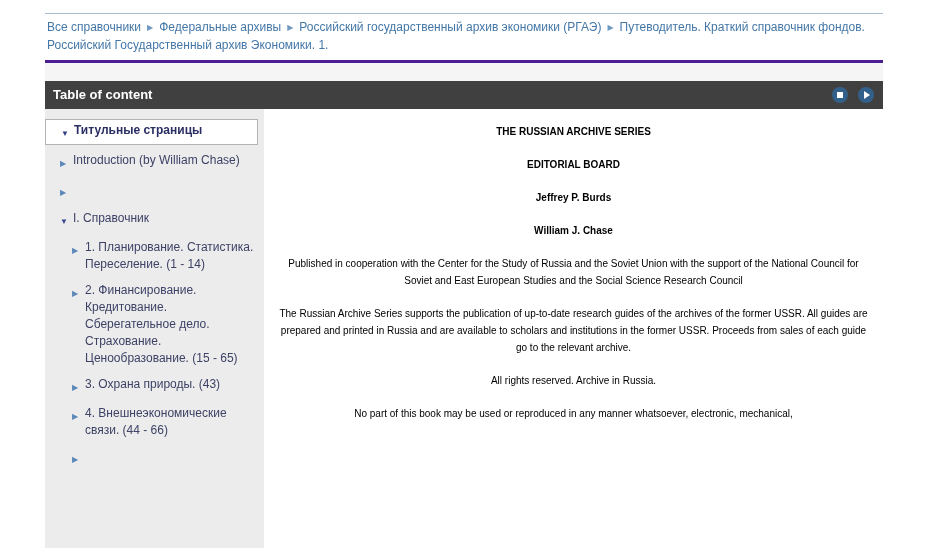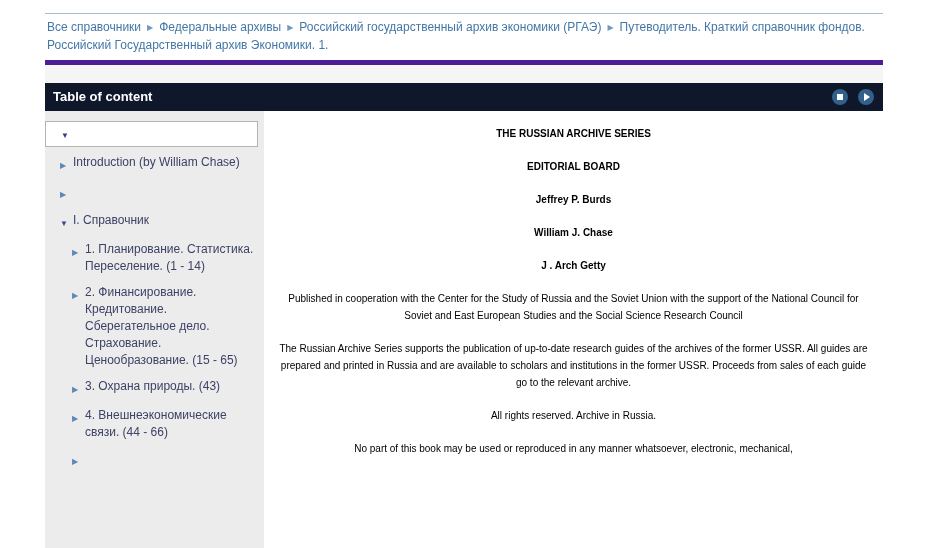--- a/index.html
+++ b/index.html
@@ -1,29 +1,29 @@
 <!DOCTYPE html>
 <html><head>
 <meta charset="utf-8">
 <style>
   * { margin:0; padding:0; box-sizing:border-box; }
   html,body { width:935px; height:548px; overflow:hidden; background:#ffffff;
               font-family:"Liberation Sans", sans-serif; }
   .page { position:absolute; left:45px; top:0; width:838px; height:548px; }
 
   
-  .breadcrumb { margin-top:13px; border-top:1px solid #aabfd3; border-bottom:5px solid #4c1d95;
+  .breadcrumb { margin-top:13px; border-top:1px solid #aabfd3; border-bottom:3px solid #4c1d95;
                 padding:5px 2px 6px 2px; font-size:12px; line-height:17px; color:#4477a7;
                 box-shadow:0 1px 0 #e3e9ef; }
   .crumb { color:#4477a7; text-decoration:none; }
   .sep { color:#7099c2; font-size:8px; margin:0 6px; position:relative; top:-1px; }
 
   
   .gray-strip { height:18px; background:#f5f5f5; }
-  .titlebar { height:28px; background:#0f172a; color:#ffffff; font-size:13px; font-weight:bold;
+  .titlebar { height:28px; background:#404040; color:#ffffff; font-size:13px; font-weight:bold;
               line-height:28px; padding-left:8px; position:relative; }
   .btns { position:absolute; right:9px; top:6px; }
   .cbtn { display:inline-block; width:16px; height:16px; border-radius:50%; background:#33608a;
           margin-left:6px; position:relative; cursor:pointer; vertical-align:top; }
   .sq { position:absolute; left:5px; top:5px; width:6px; height:6px; background:#ffffff; }
   .tri { position:absolute; left:6px; top:4px; width:0; height:0;
          border-left:6px solid #ffffff; border-top:4px solid transparent; border-bottom:4px solid transparent; }
 
   
   .row { display:flex; height:445px; overflow:hidden; }
@@ -56,20 +56,21 @@
     <span class="btns">
       <span class="cbtn"><span class="sq"></span></span>
       <span class="cbtn"><span class="tri"></span></span>
     </span>
   </div>
 
   <div class="row">
     <div class="sidebar" id="sidebar">
         <div class="s-item lvl0 selected">
           <span class="arr down">▼</span>
+          <span class="lbl">Титульные страницы</span>
         </div>
         <div class="s-item lvl0">
           <span class="arr right">▶</span>
           <span class="lbl">Introduction (by William Chase)</span>
         </div>
         <div class="s-item lvl0">
           <span class="arr right">▶</span>
         </div>
         <div class="s-item lvl0">
           <span class="arr down">▼</span>
@@ -93,21 +94,20 @@
         </div>
         <div class="s-item lvl1">
           <span class="arr right">▶</span>
         </div>
       </div>
     <div class="main" id="main">
         <p class="bold">THE RUSSIAN ARCHIVE SERIES</p>
         <p class="bold">EDITORIAL BOARD</p>
         <p class="bold">Jeffrey P. Burds</p>
         <p class="bold">William J. Chase</p>
-        <p class="bold">J . Arch Getty</p>
         <p>Published in cooperation with the Center for the Study of Russia and the Soviet Union with the support of the National Council for Soviet and East European Studies and the Social Science Research Council</p>
         <p>The Russian Archive Series supports the publication of up-to-date research guides of the archives of the former USSR. All guides are prepared and printed in Russia and are available to scholars and institutions in the former USSR. Proceeds from sales of each guide go to the relevant archive.</p>
         <p>All rights reserved. Archive in Russia.</p>
         <p>No part of this book may be used or reproduced in any manner whatsoever, electronic, mechanical,</p>
       </div>
   </div>
 
 </div>
 
 </body></html>

